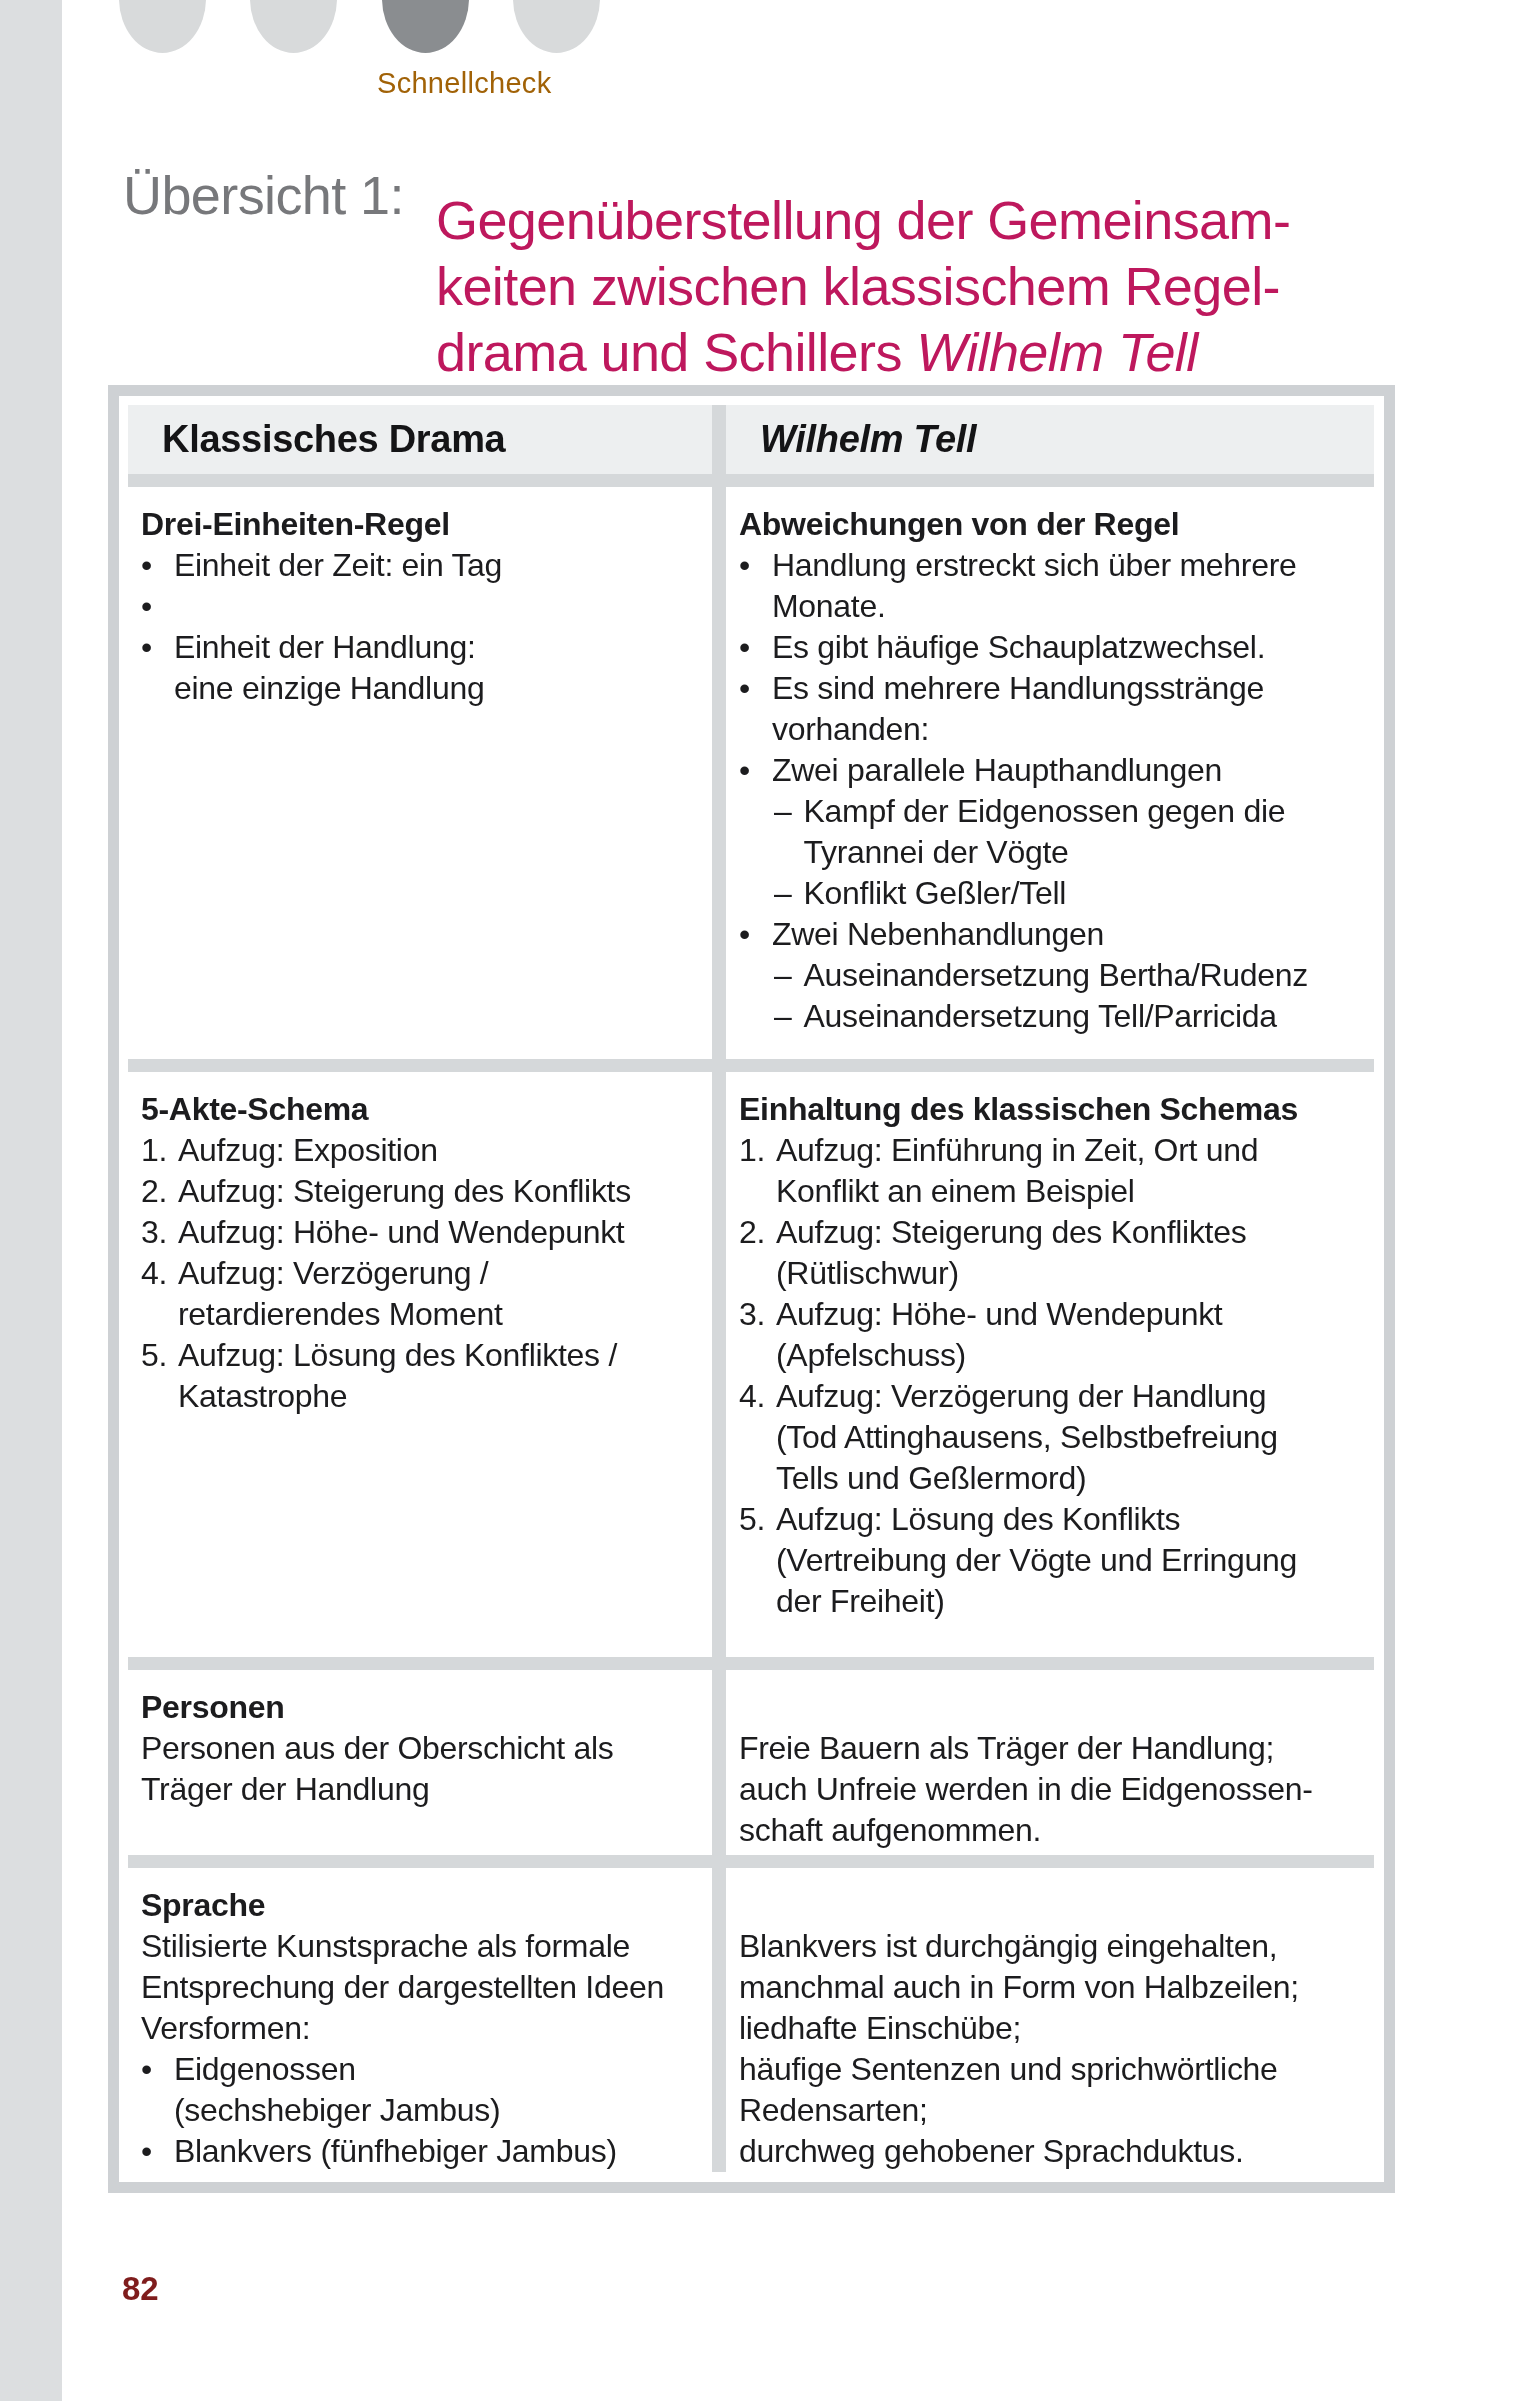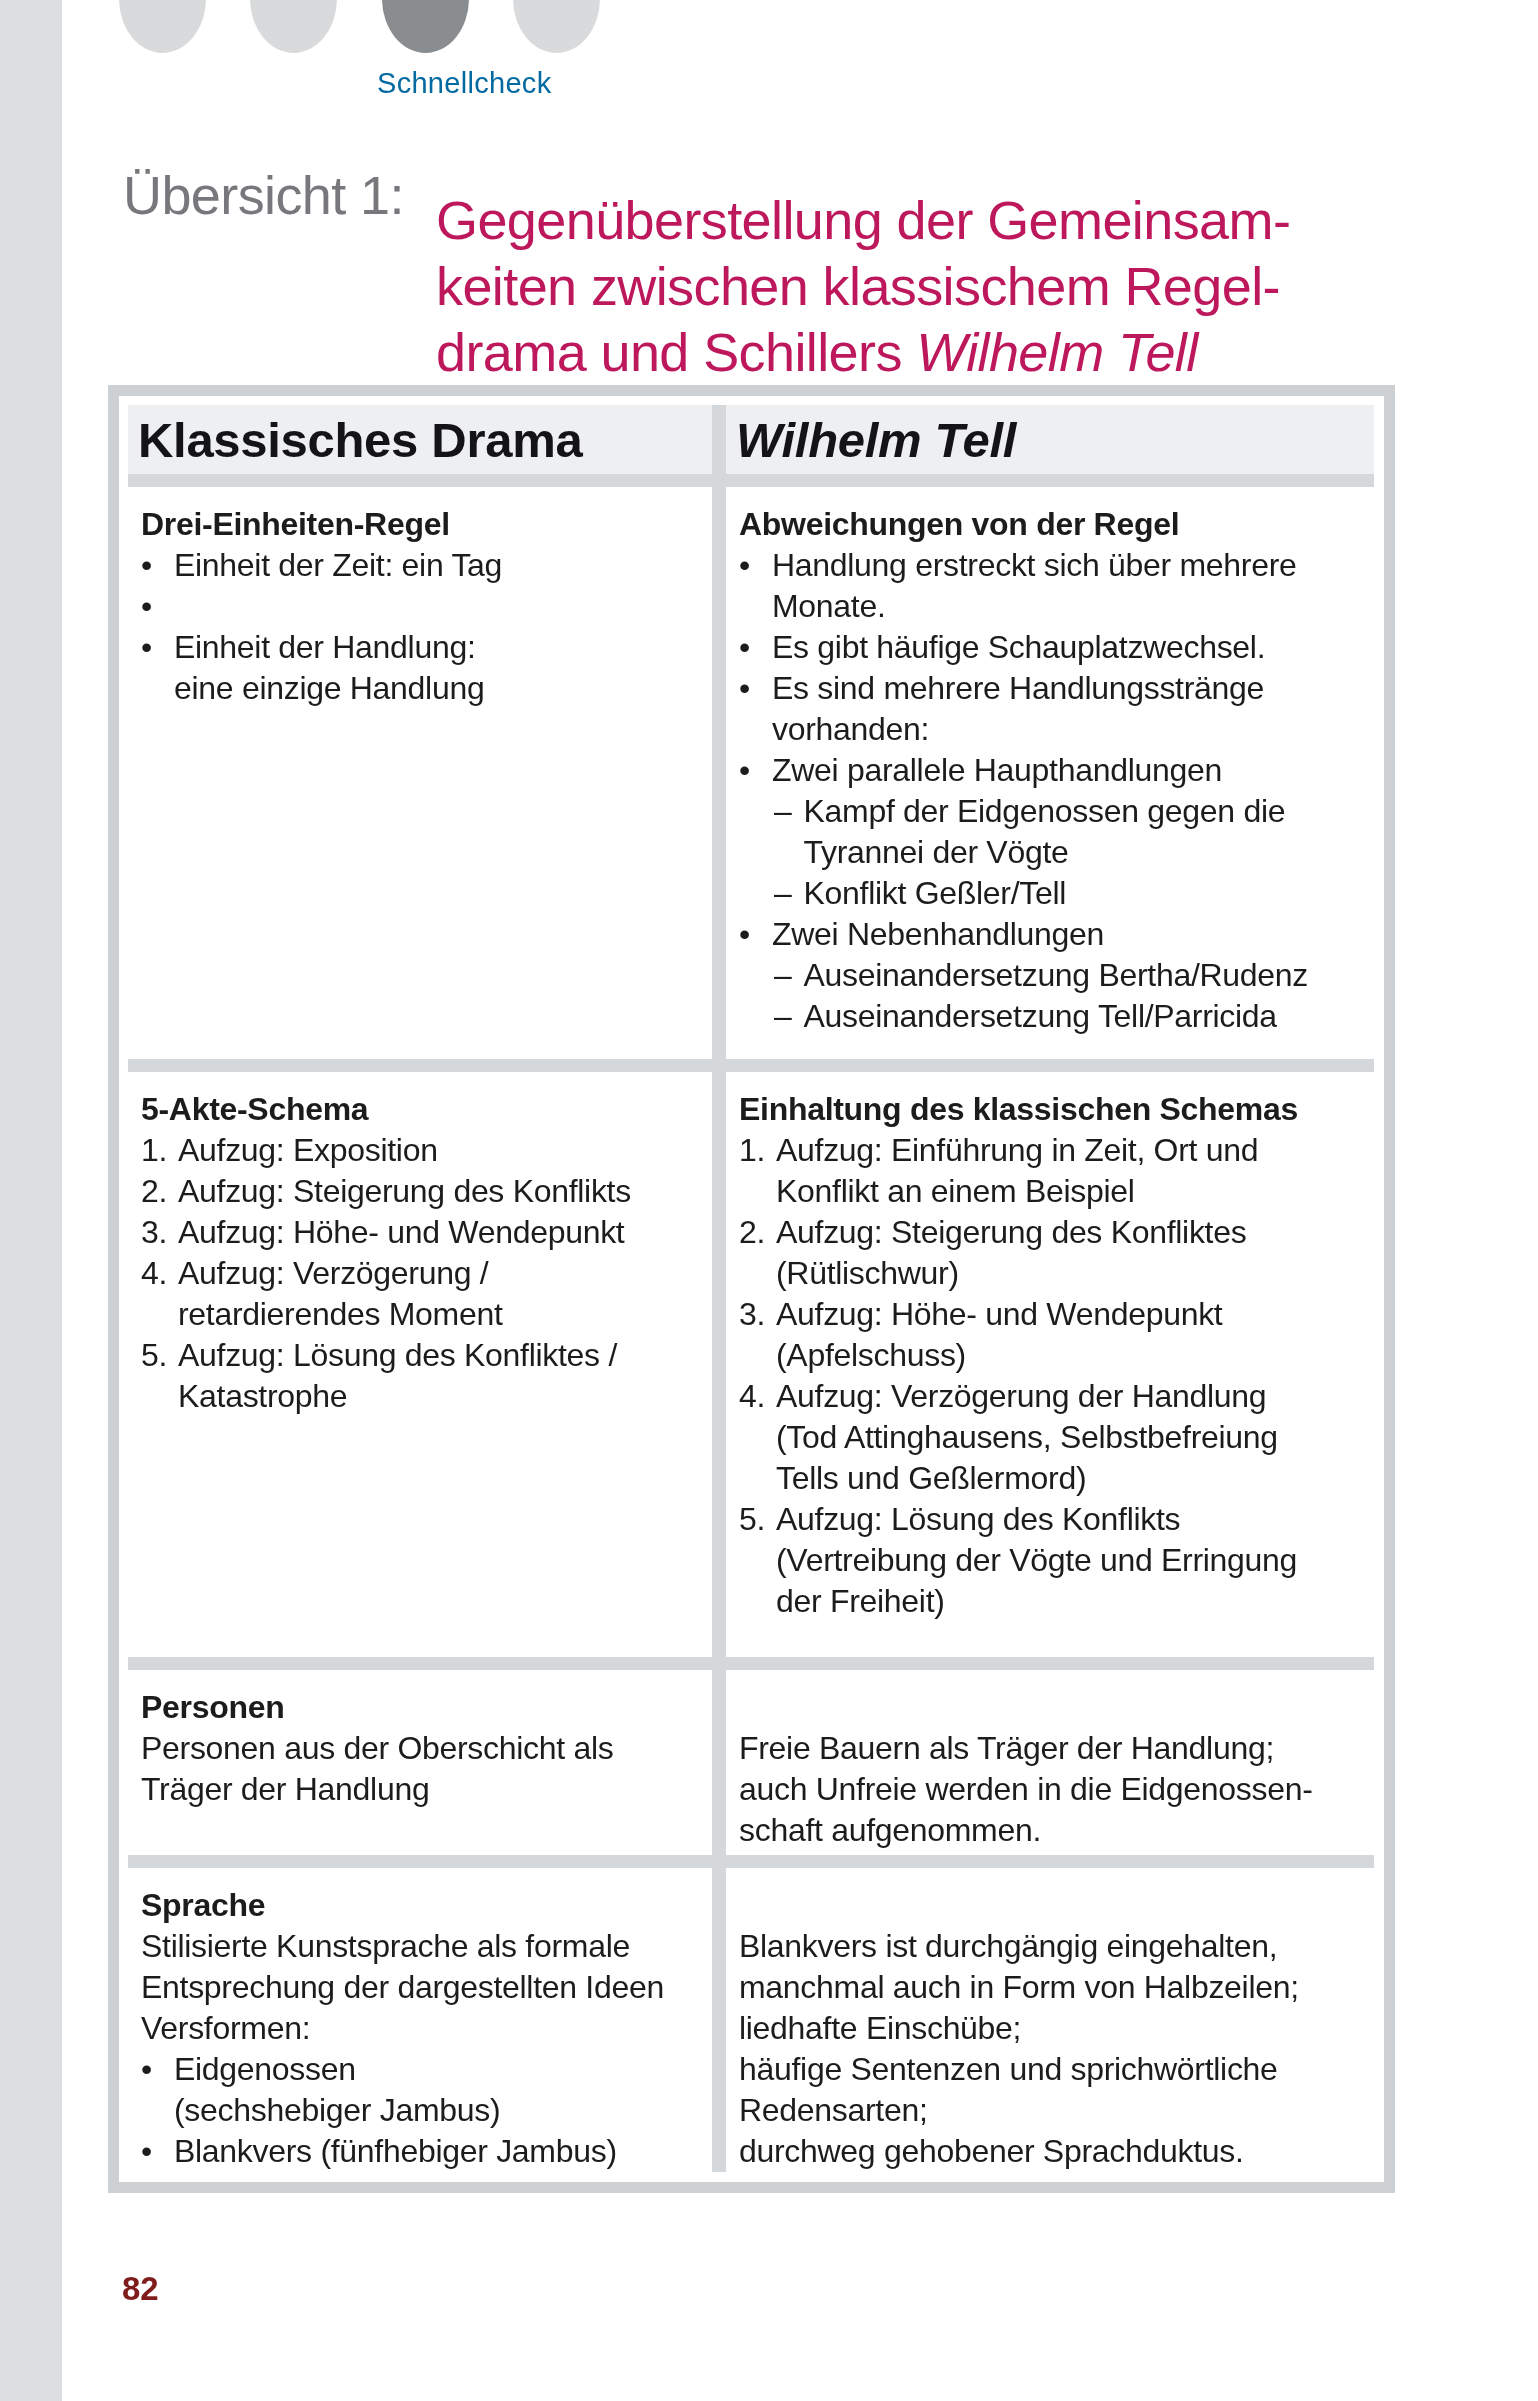--- a/index.html
+++ b/index.html
@@ -3,33 +3,33 @@
 <meta charset="utf-8">
 <style>
   html,body{margin:0;padding:0;}
   body{
     width:1539px;height:2401px;position:relative;background:#ffffff;overflow:hidden;
     font-family:"Liberation Sans","DejaVu Sans",sans-serif;color:#1c1c1e;
   }
   .left-strip{position:absolute;left:0;top:0;width:62px;height:2401px;background:#dcdee0;}
   .dot{position:absolute;top:-56px;width:87px;height:109px;border-radius:50%;background:#d8dadb;}
   .dot.active{background:#8a8d90;}
-  .tab-label{position:absolute;left:377px;top:67px;font-size:29px;color:#0369a1;letter-spacing:0.3px;}
+  .tab-label{position:absolute;left:377px;top:67px;font-size:29px;color:#a16207;letter-spacing:0.3px;}
   .title{position:absolute;left:123px;top:162px;margin:0;display:flex;align-items:flex-start;
          font-size:54px;line-height:66px;font-weight:400;color:#77787b;letter-spacing:-0.6px;}
   .title-prefix{flex:0 0 313px;}
   .title-lines .ln{white-space:nowrap;}
   .title-lines em{font-style:italic;}
   .table-frame{position:absolute;left:108px;top:385px;width:1287px;height:1808px;box-sizing:border-box;
                border:11.5px solid #ced1d4;background:#ffffff;padding:9px;}
   .grid{display:grid;grid-template-columns:584px 648px;grid-template-rows:69px 572px 585px 185px 305px;
         gap:13px 14px;background:#d5d8da;width:1246px;height:1767px;}
   .cell{background:#ffffff;box-sizing:border-box;overflow:hidden;}
-  .cell.head{background:#edeff0;display:flex;align-items:center;padding-left:10px;
-             font-size:49px;font-weight:700;color:#141416;letter-spacing:-0.3px;}
+  .cell.head{background:#edeff0;display:flex;align-items:center;padding-left:34px;
+             font-size:38px;font-weight:700;color:#141416;letter-spacing:-0.3px;}
   .cell.head.it{font-style:italic;}
   .cell.body{padding:16.7px 9px 0 13px;font-size:32px;line-height:41px;letter-spacing:-0.3px;}
   .ln{white-space:nowrap;}
   .blk.heading{font-weight:700;}
   .blk.bullet,.blk.dash,.blk.num{display:flex;}
   .blk.bullet>.mk{flex:0 0 33px;}
   .blk.dash{margin-left:35px;}
   .blk.dash>.mk{flex:0 0 29.5px;}
   .blk.num>.mk{flex:0 0 37px;}
   .page-number{position:absolute;left:122px;top:2270px;font-size:33px;font-weight:600;color:#7f1d1d;}

